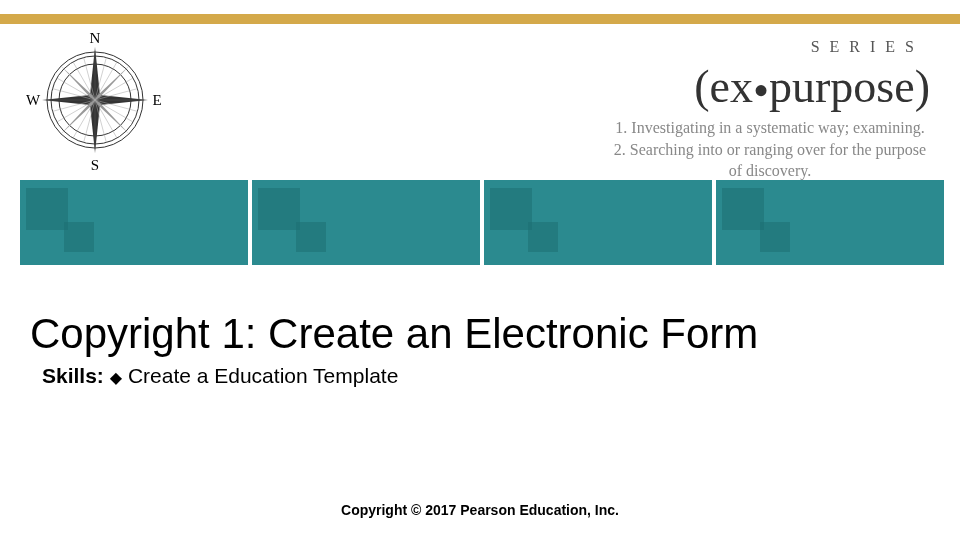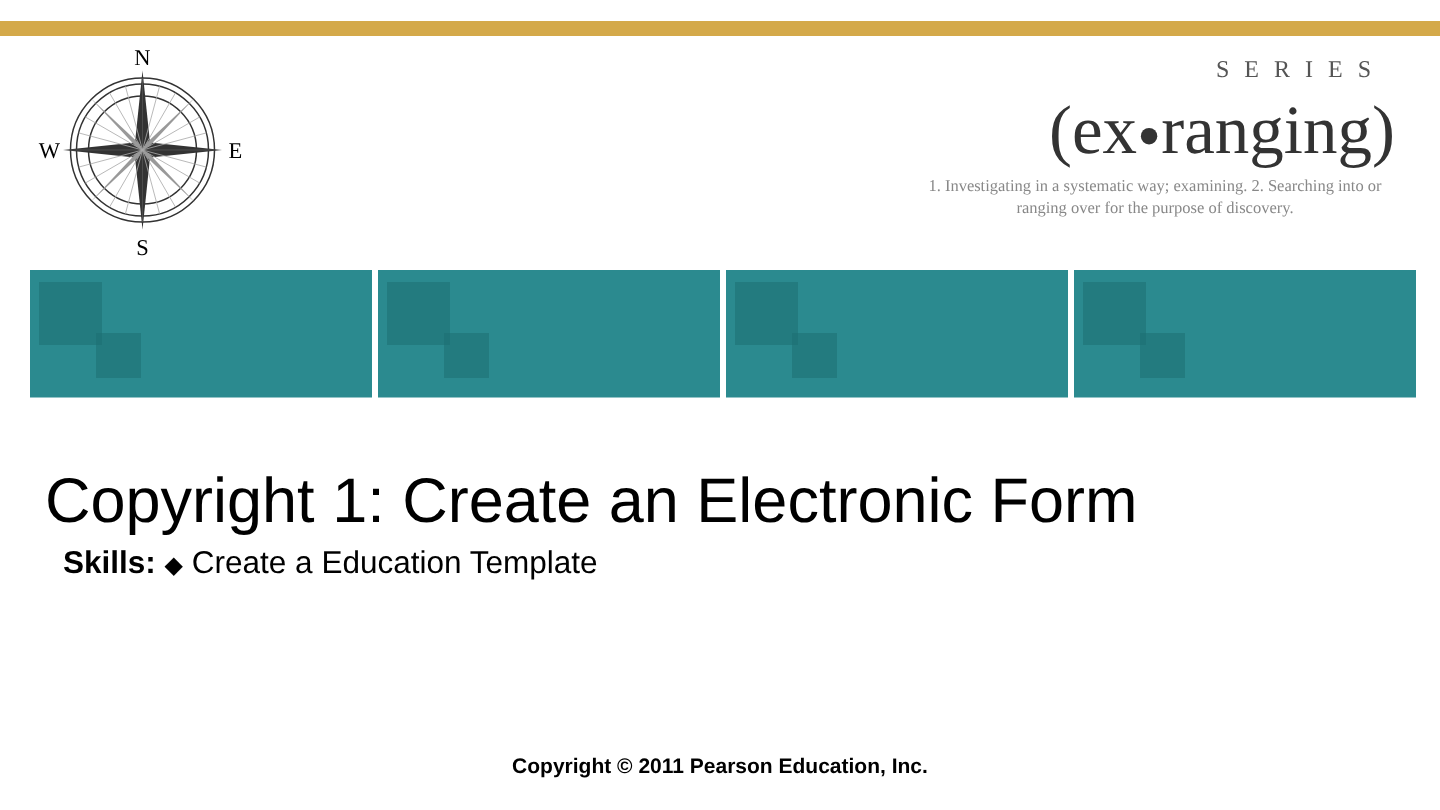--- a/index.html
+++ b/index.html
@@ -56,21 +56,21 @@
     color: #333;
   }
   .brand-title .dot { 
     display: inline-block; 
     vertical-align: middle;
     font-size: 46px;
     line-height: 0;
   }
   .brand-tagline {
     font-family: Georgia, 'Times New Roman', serif;
-    font-size: 11px;
+    font-size: 16px;
     color: #888;
     text-align: center;
     line-height: 1.35;
     margin-top: 4px;
     max-width: 320px;
     margin-left: auto;
   }
   .banner {
     position: absolute;
     top: 180px;
@@ -191,21 +191,21 @@
       <text x="75" y="18" text-anchor="middle" font-family="Georgia" font-size="15" fill="#000">N</text>
       <text x="137" y="80" text-anchor="middle" font-family="Georgia" font-size="15" fill="#000">E</text>
       <text x="75" y="145" text-anchor="middle" font-family="Georgia" font-size="15" fill="#000">S</text>
       <text x="13" y="80" text-anchor="middle" font-family="Georgia" font-size="15" fill="#000">W</text>
     </svg>
   </div>
 
   <div class="brand">
     <div class="brand-series">SERIES</div>
     <div class="brand-title">
-      <span>(ex</span><span class="dot">•</span><span>ranging)</span>
+      <span>(ex</span><span class="dot">•</span><span>purpose)</span>
     </div>
     <div class="brand-tagline">1. Investigating in a systematic way; examining. 2. Searching into or ranging over for the purpose of discovery.</div>
   </div>
 </div>
 
 <div class="banner">
   <div class="banner-seg"></div>
   <div class="banner-seg"></div>
   <div class="banner-seg"></div>
   <div class="banner-seg"></div>
@@ -213,13 +213,13 @@
 
 <div class="content">
   <h1 class="objective-title">Copyright 1: Create an Electronic Form</h1>
   <div class="skills-row">
     <span class="skills-label">Skills:</span>
     <span class="diamond">◆</span>
     <span>Create a Education Template</span>
   </div>
 </div>
 
-<div class="copyright">Copyright © 2011 Pearson Education, Inc.</div>
+<div class="copyright">Copyright © 2017 Pearson Education, Inc.</div>
 
 </body></html>

